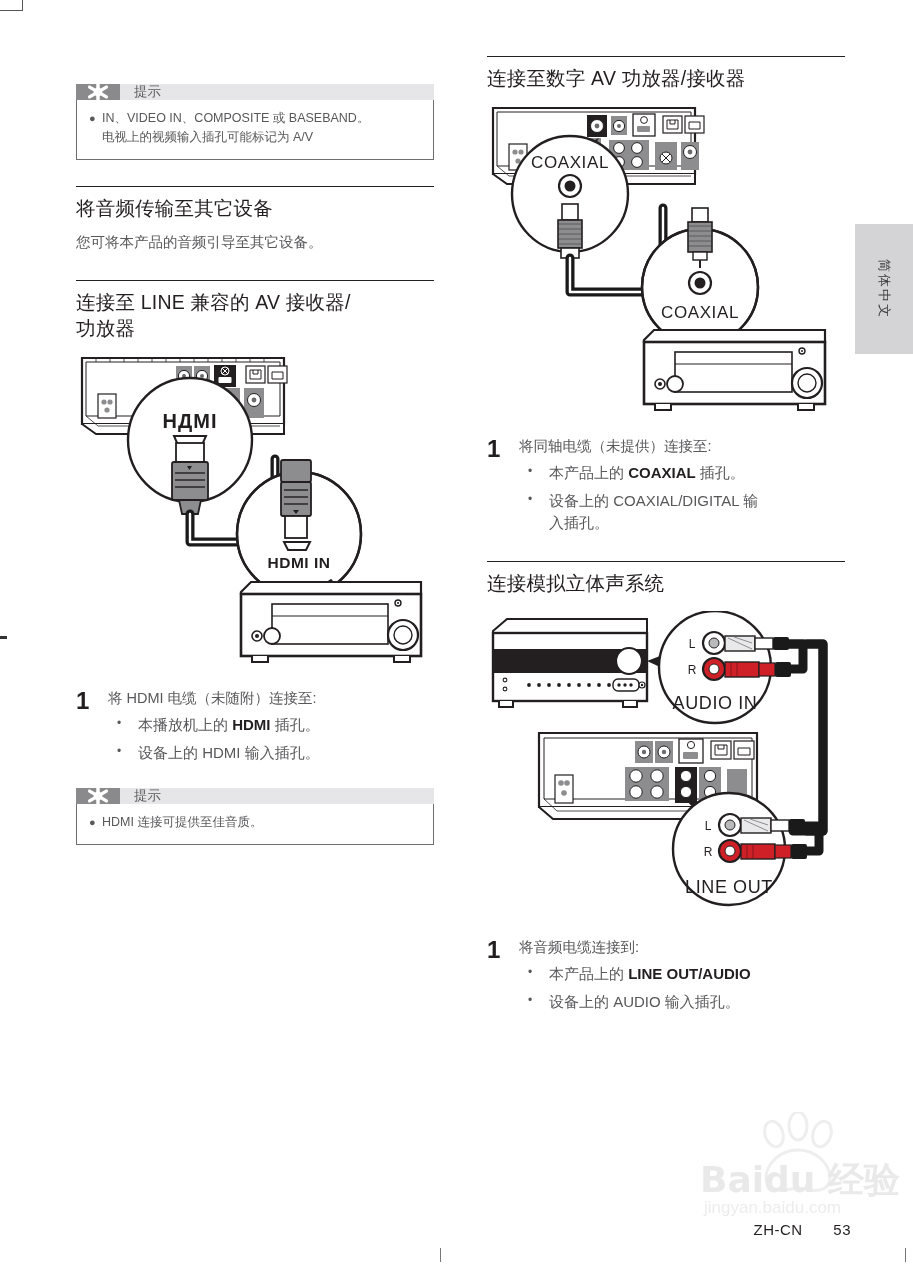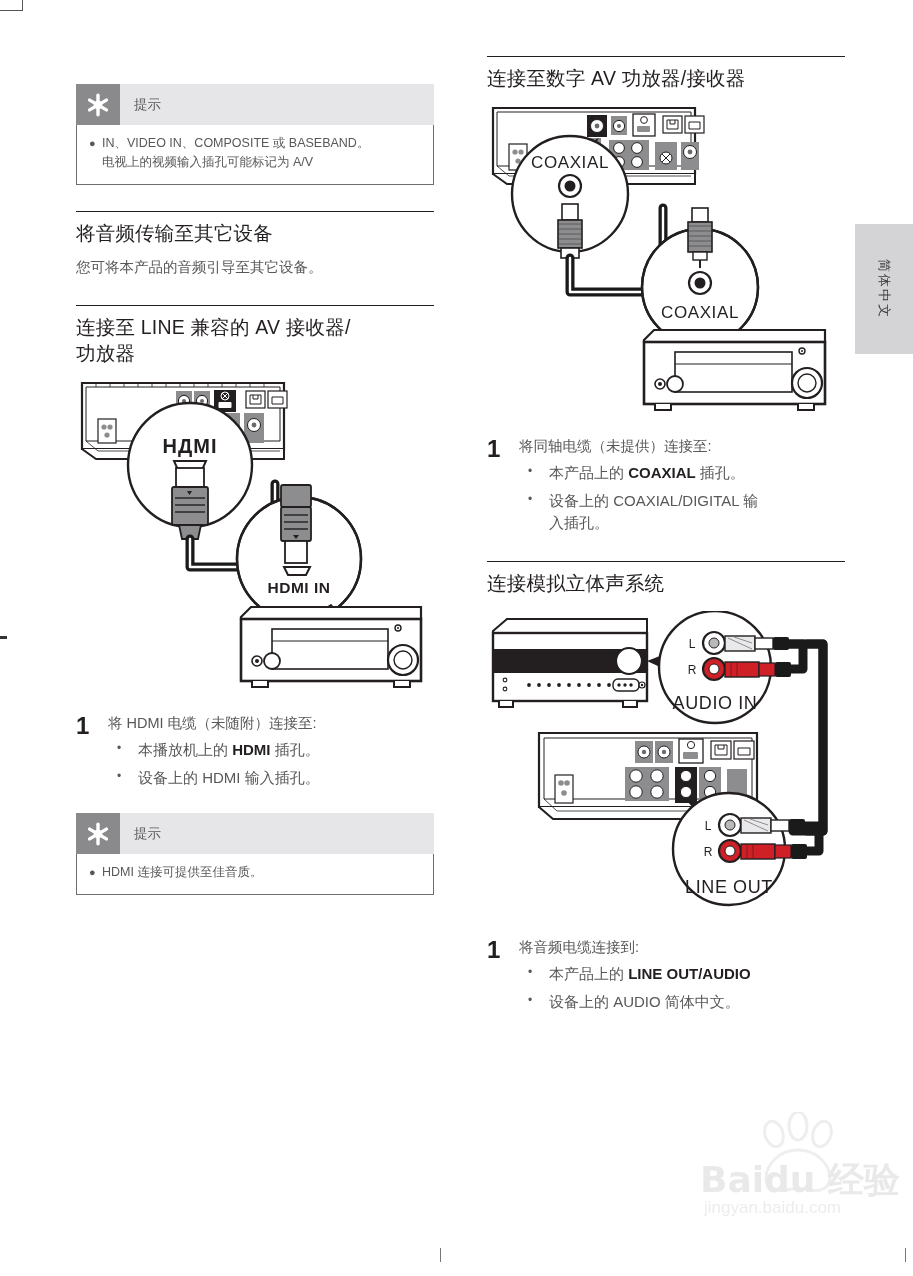--- a/index.html
+++ b/index.html
@@ -33,21 +33,21 @@
   }
   .side-tab span{
     position:absolute;left:50%;top:50%;
     transform:translate(-50%,-50%) rotate(90deg);
     white-space:nowrap;
     font-size:13px;letter-spacing:2px;color:#3a3a3a;
   }
 
   
   .tipbox{margin:0 0 0 0;}
-  .tip-head{display:flex;align-items:stretch;height:41px;}
+  .tip-head{display:flex;align-items:stretch;height:16px;}
   .tip-icon{
     width:44px;background:#8a8a8d;position:relative;
   }
   .tip-icon svg{position:absolute;left:50%;top:50%;transform:translate(-50%,-50%);}
   .tip-title{
     flex:1;background:#e6e6e8;display:flex;align-items:center;
     padding-left:14px;font-size:13.5px;color:#58585b;
   }
   .tip-body{
     border:1px solid #6d6e71;border-top:none;
@@ -660,21 +660,21 @@
     <div class="step">
       <div class="step-num">1</div>
       <div class="step-body">
         <div class="step-lead">将音频电缆连接到:</div>
         <div class="sub">
           <span class="bullet">•</span>
           <span class="txt"><span>本产品上的 </span><b>LINE OUT/AUDIO</b></span>
         </div>
         <div class="sub">
           <span class="bullet">•</span>
-          <span class="txt"><span>设备上的 AUDIO 简体中文。</span></span>
+          <span class="txt"><span>设备上的 AUDIO 输入插孔。</span></span>
         </div>
       </div>
     </div>
 
   </div>
 
   <div class="side-tab">
     <span>简体中文</span>
   </div>
 
@@ -684,14 +684,18 @@
         <ellipse cx="28" cy="22" rx="9" ry="13" transform="rotate(-18 28 22)"></ellipse>
         <ellipse cx="52" cy="14" rx="9" ry="14"></ellipse>
         <ellipse cx="76" cy="22" rx="9" ry="13" transform="rotate(18 76 22)"></ellipse>
         <path d="M52 38 C34 38 20 52 20 66 C20 76 30 80 40 78 C48 76 56 76 64 78 C74 80 84 76 84 66 C84 52 70 38 52 38 Z"></path>
       </g>
     </svg>
     <div class="wm-text">Baidu 经验</div>
     <div class="wm-url">jingyan.baidu.com</div>
   </div>
 
+  <div class="footer">
+    <span>ZH-CN</span>
+    <span class="pg">53</span>
+  </div>
 
 </div>
 
 </body></html>

